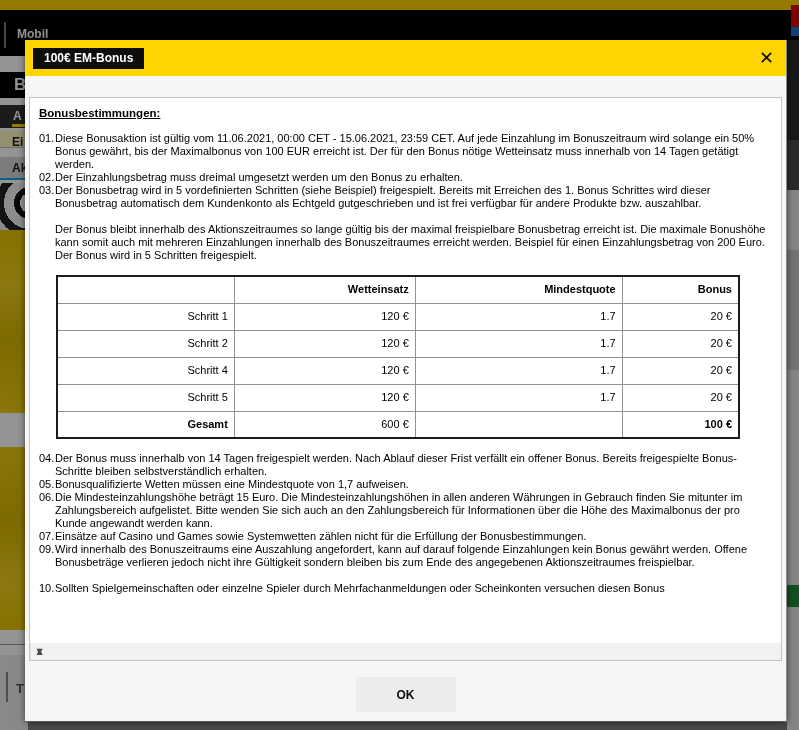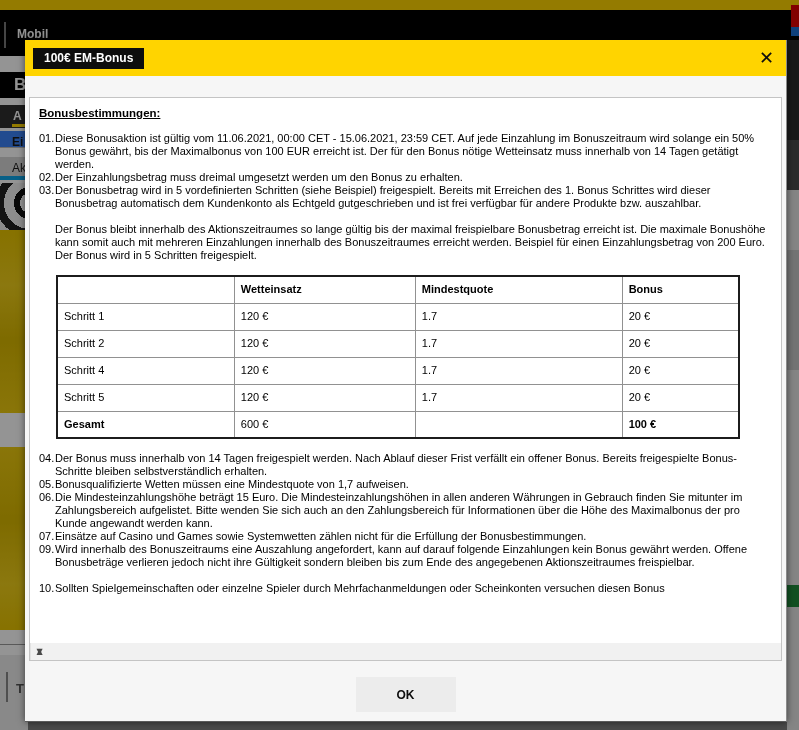--- a/index.html
+++ b/index.html
@@ -17,22 +17,22 @@
   .bg-navbar { position: absolute; left: 0; top: 10px; width: 799px; height: 46px; background: #000; }
   .bg-nav-vline { position: absolute; left: 4px; top: 12px; width: 2px; height: 26px; background: #777; }
   .bg-nav-label { position: absolute; left: 17px; top: 17px; color: #fff; font-weight: bold; font-size: 12px; }
   .bg-red-flag { position: absolute; left: 791px; top: 5px; width: 8px; height: 22px; background: #e00000; }
   .bg-blue-flag { position: absolute; left: 791px; top: 27px; width: 8px; height: 9px; background: #1a6fd4; }
 
   
   .bg-heading-band { position: absolute; left: 0; top: 72px; width: 28px; height: 26px; background: #000; color: #fff; font-weight: bold; font-size: 17px; padding: 3px 0 0 14px; }
   .bg-tab-band { position: absolute; left: 0; top: 105px; width: 28px; height: 23px; background: #2f2f2f; color: #fff; font-weight: bold; font-size: 12px; padding: 4px 0 0 13px; }
   .bg-tab-underline { position: absolute; left: 12px; top: 124px; width: 16px; height: 3px; background: #ffd400; }
-  .bg-menu-ei { position: absolute; left: 0; top: 131px; width: 28px; height: 17px; background: #3b82f6; color: #1a1a1a; font-weight: bold; font-size: 12px; padding: 4px 0 0 12px; border-bottom: 1px solid #bbb; }
-  .bg-menu-ak { position: absolute; left: 0; top: 157px; width: 28px; height: 23px; background: #d6d6d6; color: #1a1a1a; font-weight: normal; font-size: 12px; padding: 4px 0 0 12px; border-bottom: 4px solid #0ea5e9; }
+  .bg-menu-ei { position: absolute; left: 0; top: 131px; width: 28px; height: 17px; background: #fef9c3; color: #1a1a1a; font-weight: bold; font-size: 12px; padding: 4px 0 0 12px; border-bottom: 1px solid #bbb; }
+  .bg-menu-ak { position: absolute; left: 0; top: 157px; width: 28px; height: 23px; background: #d6d6d6; color: #1a1a1a; font-weight: bold; font-size: 12px; padding: 4px 0 0 12px; border-bottom: 2px solid #0ea5e9; }
   .bg-ball { position: absolute; left: 0; top: 183px; width: 28px; height: 47px; background: radial-gradient(circle at 30px 20px, #fff 0 10px, #111 10px 16px, #f2f2f2 16px 26px, #222 26px 34px, #eee 34px); }
   .bg-promo1 { position: absolute; left: 0; top: 230px; width: 28px; height: 183px; background: linear-gradient(180deg, #e8c400 0%, #f0cf1a 30%, #d9b800 60%, #eecb10 100%); }
   .bg-ve-band { position: absolute; left: 0; top: 415px; width: 28px; height: 28px; background: #111; color: #eee; font-weight: bold; font-size: 13px; padding: 6px 0 0 12px; margin-top: 48px; }
   .bg-promo2 { position: absolute; left: 0; top: 447px; width: 28px; height: 183px; background: linear-gradient(180deg, #eecb10 0%, #d9b800 40%, #f0cf1a 75%, #e8c400 100%); }
   .bg-divider { position: absolute; left: 0; top: 644px; width: 28px; height: 1px; background: #999; }
   .bg-footer { position: absolute; left: 0; top: 655px; width: 28px; height: 75px; background: #ededed; }
   .bg-footer-vline { position: absolute; left: 6px; top: 672px; width: 2px; height: 30px; background: #888; }
   .bg-footer-label { position: absolute; left: 16px; top: 681px; color: #555; font-weight: bold; font-size: 13px; }
   .bg-bottomband { position: absolute; left: 28px; top: 722px; width: 771px; height: 8px; background: #808080; }
 
@@ -86,21 +86,21 @@
   .spacer-13 { height: 13px; }
 
   .terms-table {
     border-collapse: collapse;
     width: 684px; margin: 13px 0 13px 17px;
     border: 2px solid #1c1c1c;
     font-size: 11px;
   }
   .terms-table th, .terms-table td {
     border: 1px solid #919191;
-    text-align: left; vertical-align: middle;
+    text-align: right; vertical-align: middle;
     height: 27px; padding: 2px 6px;
     font-weight: normal;
   }
   .terms-table th { font-weight: bold; }
   .terms-table .col0 { width: 26%; }
   .terms-table .bold { font-weight: bold; }
 
   
   .scrollbar { flex: 0 0 17px; position: relative; background: #f1f1f1; border-left: 1px solid #e2e2e2; }
   .sb-arrow { position: absolute; left: 0; width: 17px; height: 17px; color: #4a4a4a; font-size: 8px; text-align: center; line-height: 17px; cursor: pointer; font-family: "DejaVu Sans", sans-serif; }

